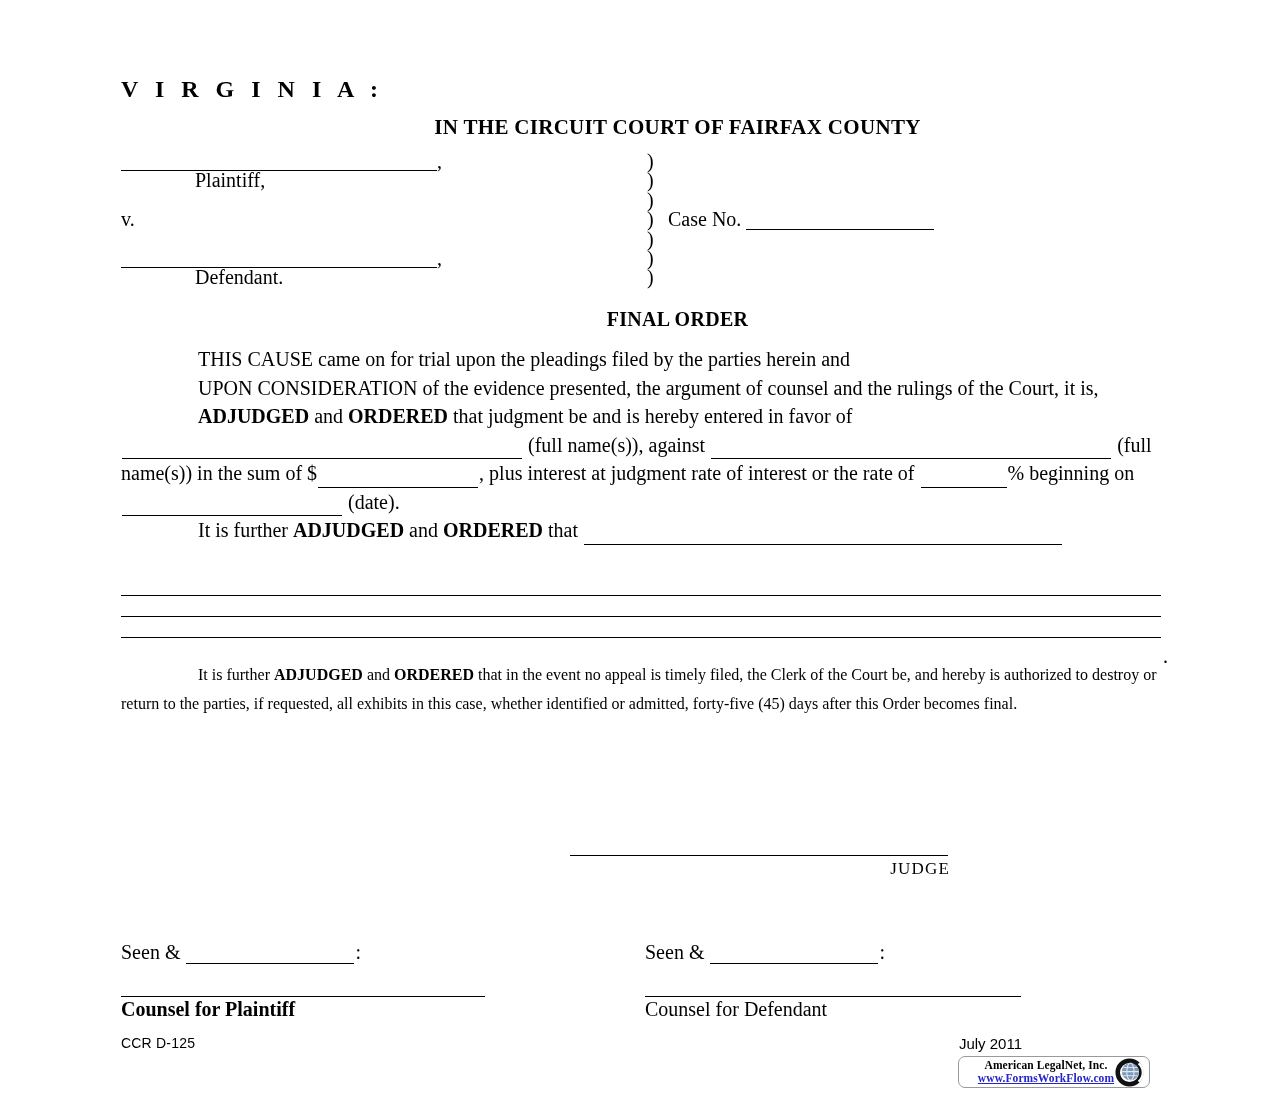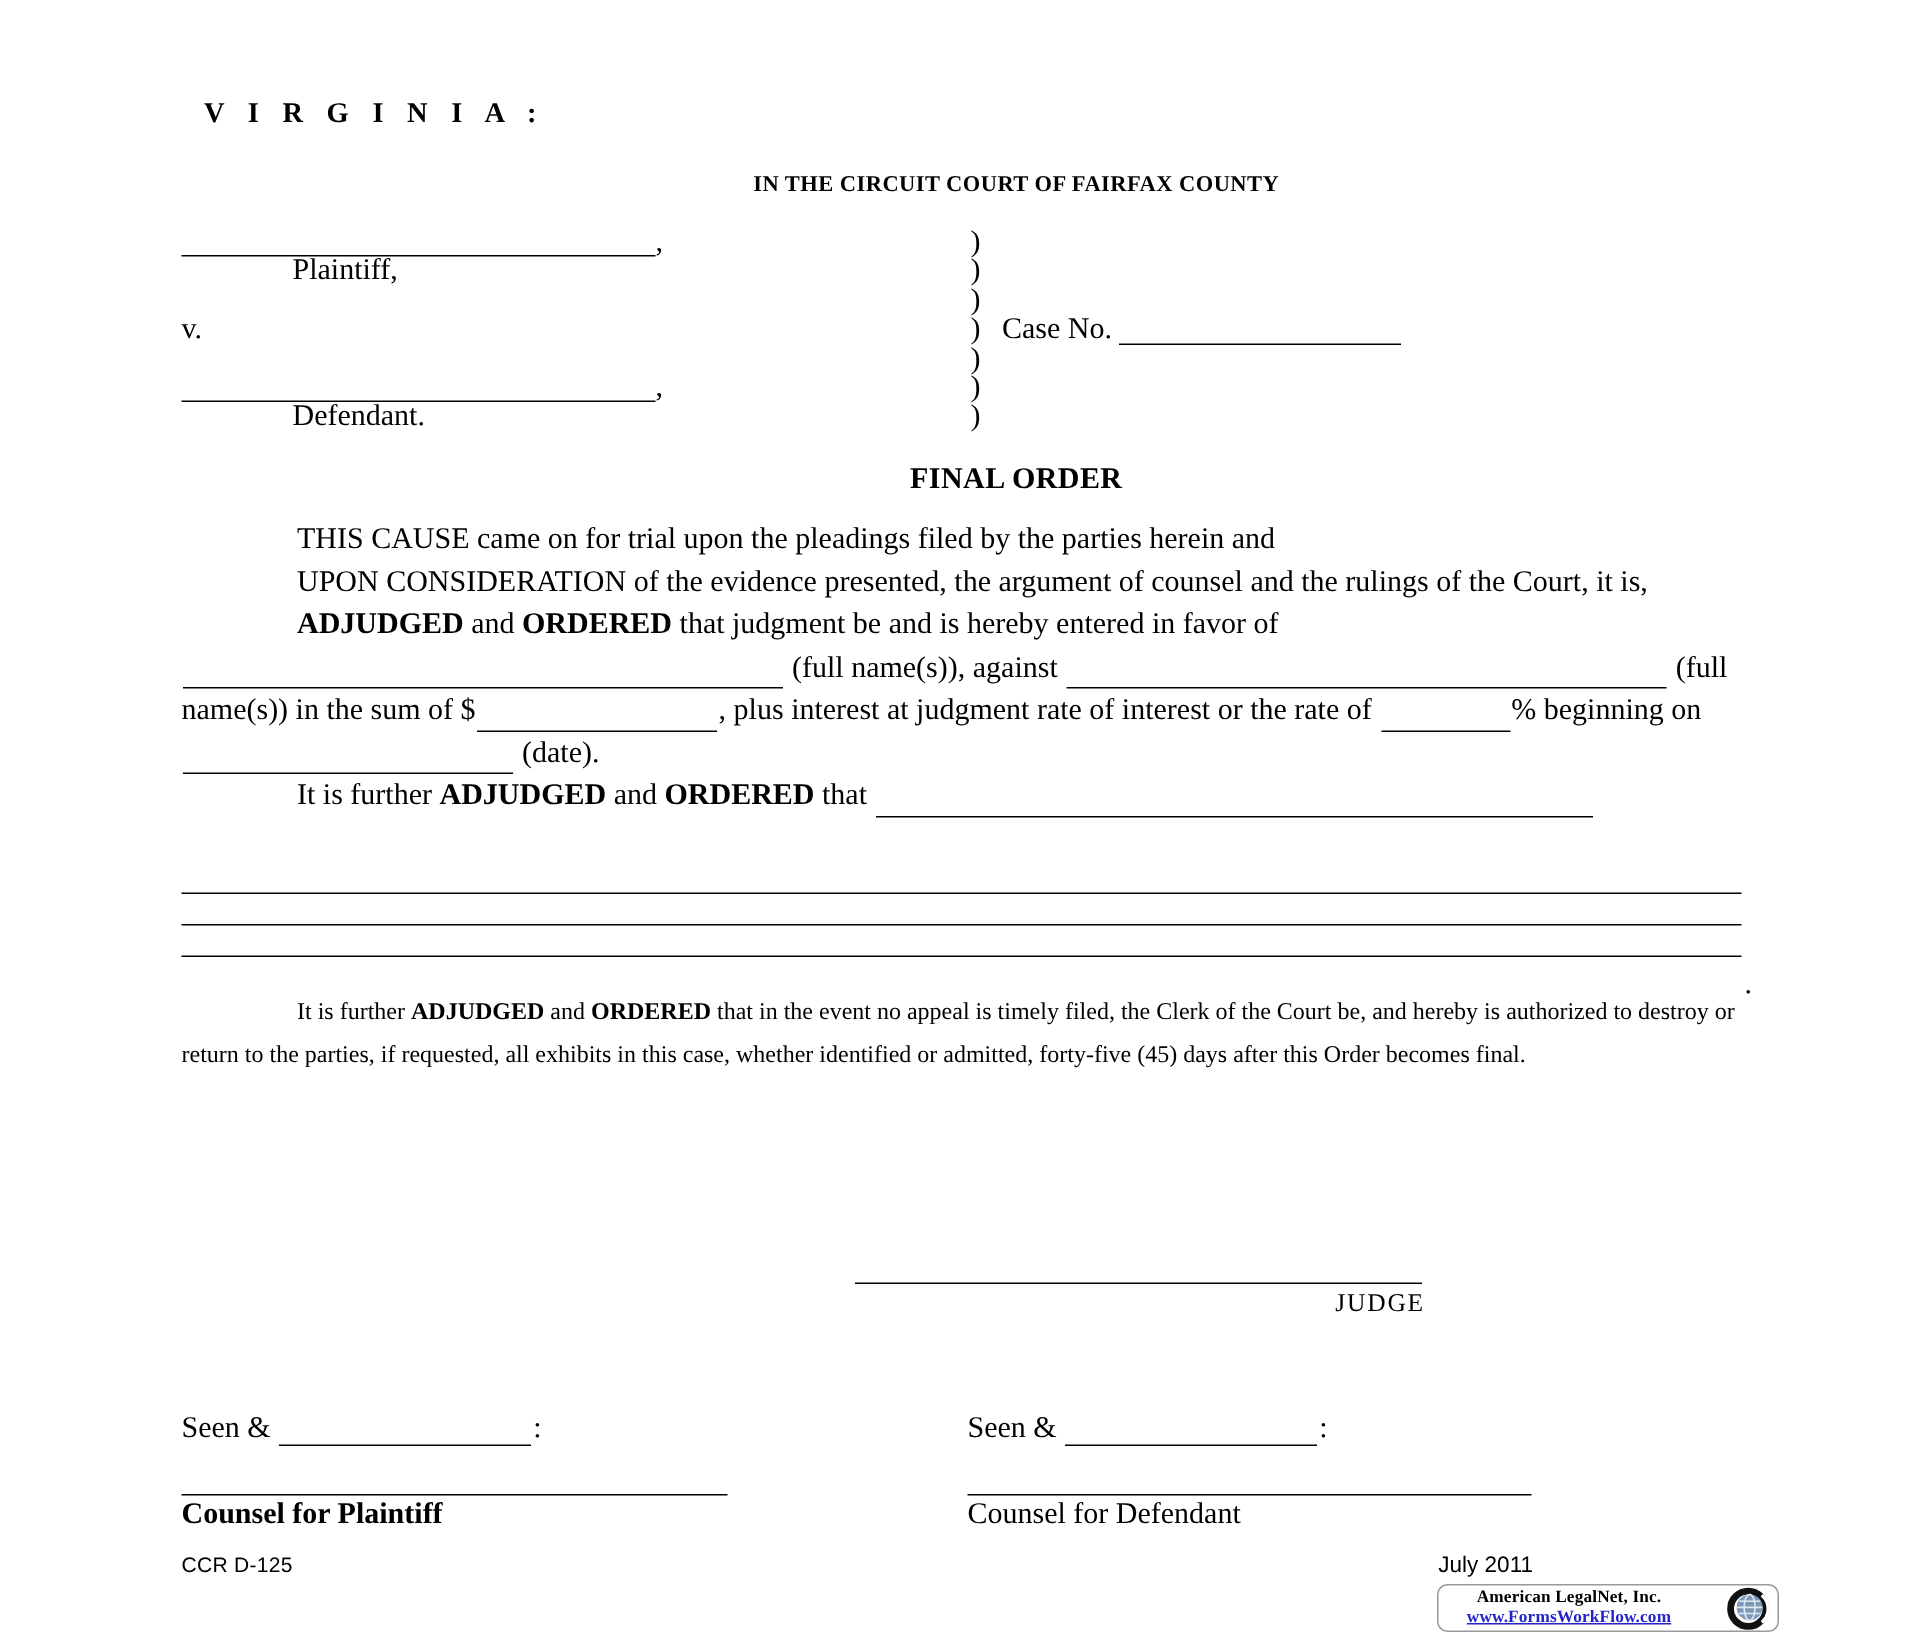--- a/index.html
+++ b/index.html
@@ -20,38 +20,37 @@
     position: absolute;
     left: 0; top: 0;
     width: 1275px;
     height: 1100px;
   }
 
   
   .state-heading {
     position: absolute;
     left: 121px;
-    top: 65px;
-    font-size: 19px;
+    top: 76px;
+    font-size: 24px;
     font-weight: bold;
     letter-spacing: 5.5px;
     white-space: nowrap;
-    margin-left: 15px;
   }
 
   
   .court-title {
     position: absolute;
     left: 0;
     top: 115px;
     width: 1275px;
     padding-left: 80px;
     box-sizing: border-box;
     text-align: center;
-    font-size: 15px;
+    font-size: 21px;
     font-weight: bold;
     letter-spacing: 0.3px;
   }
 
   
   .caption {
     position: absolute;
     left: 121px;
     top: 152px;
     width: 1040px;
@@ -255,21 +254,21 @@
     font-size: 15px;
     text-align: right;
     width: 77px;
   }
 
   
   .badge {
     position: absolute;
     left: 958px;
     top: 1056px;
-    width: 228px;
+    width: 192px;
     height: 32px;
     border: 1px solid #9a9a9a;
     border-radius: 7px;
     background: #ffffff;
     box-sizing: border-box;
     overflow: hidden;
   }
   .badge-text {
     position: absolute;
     left: 7px;

